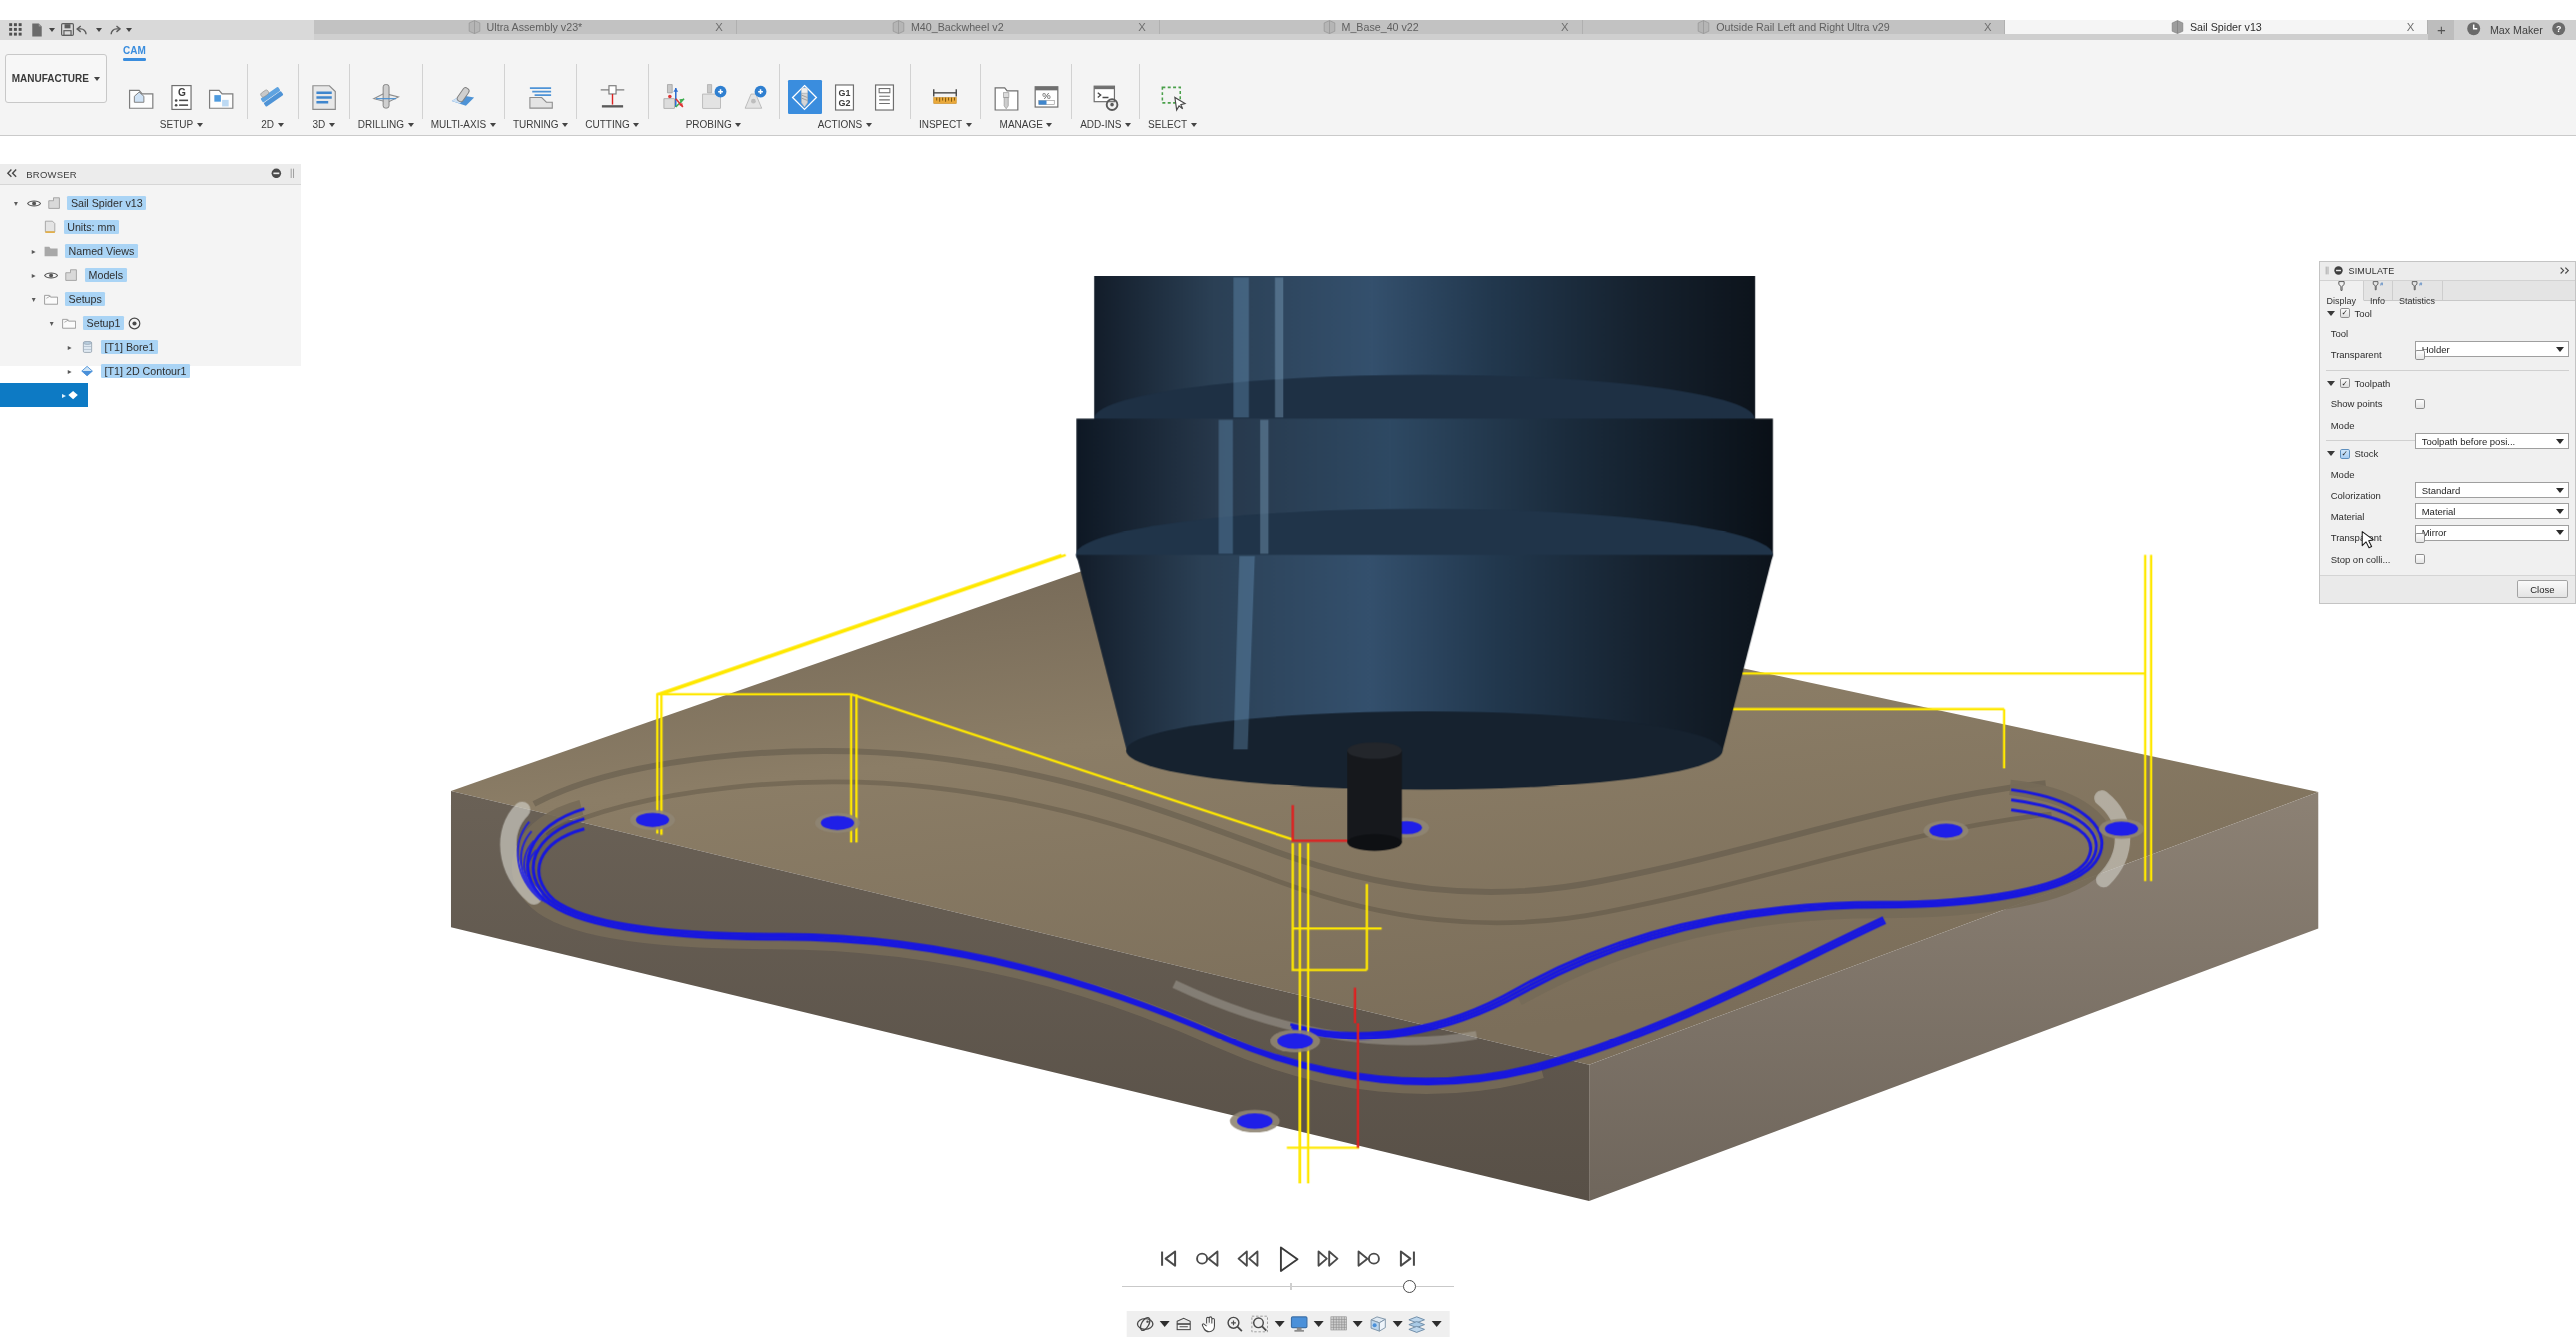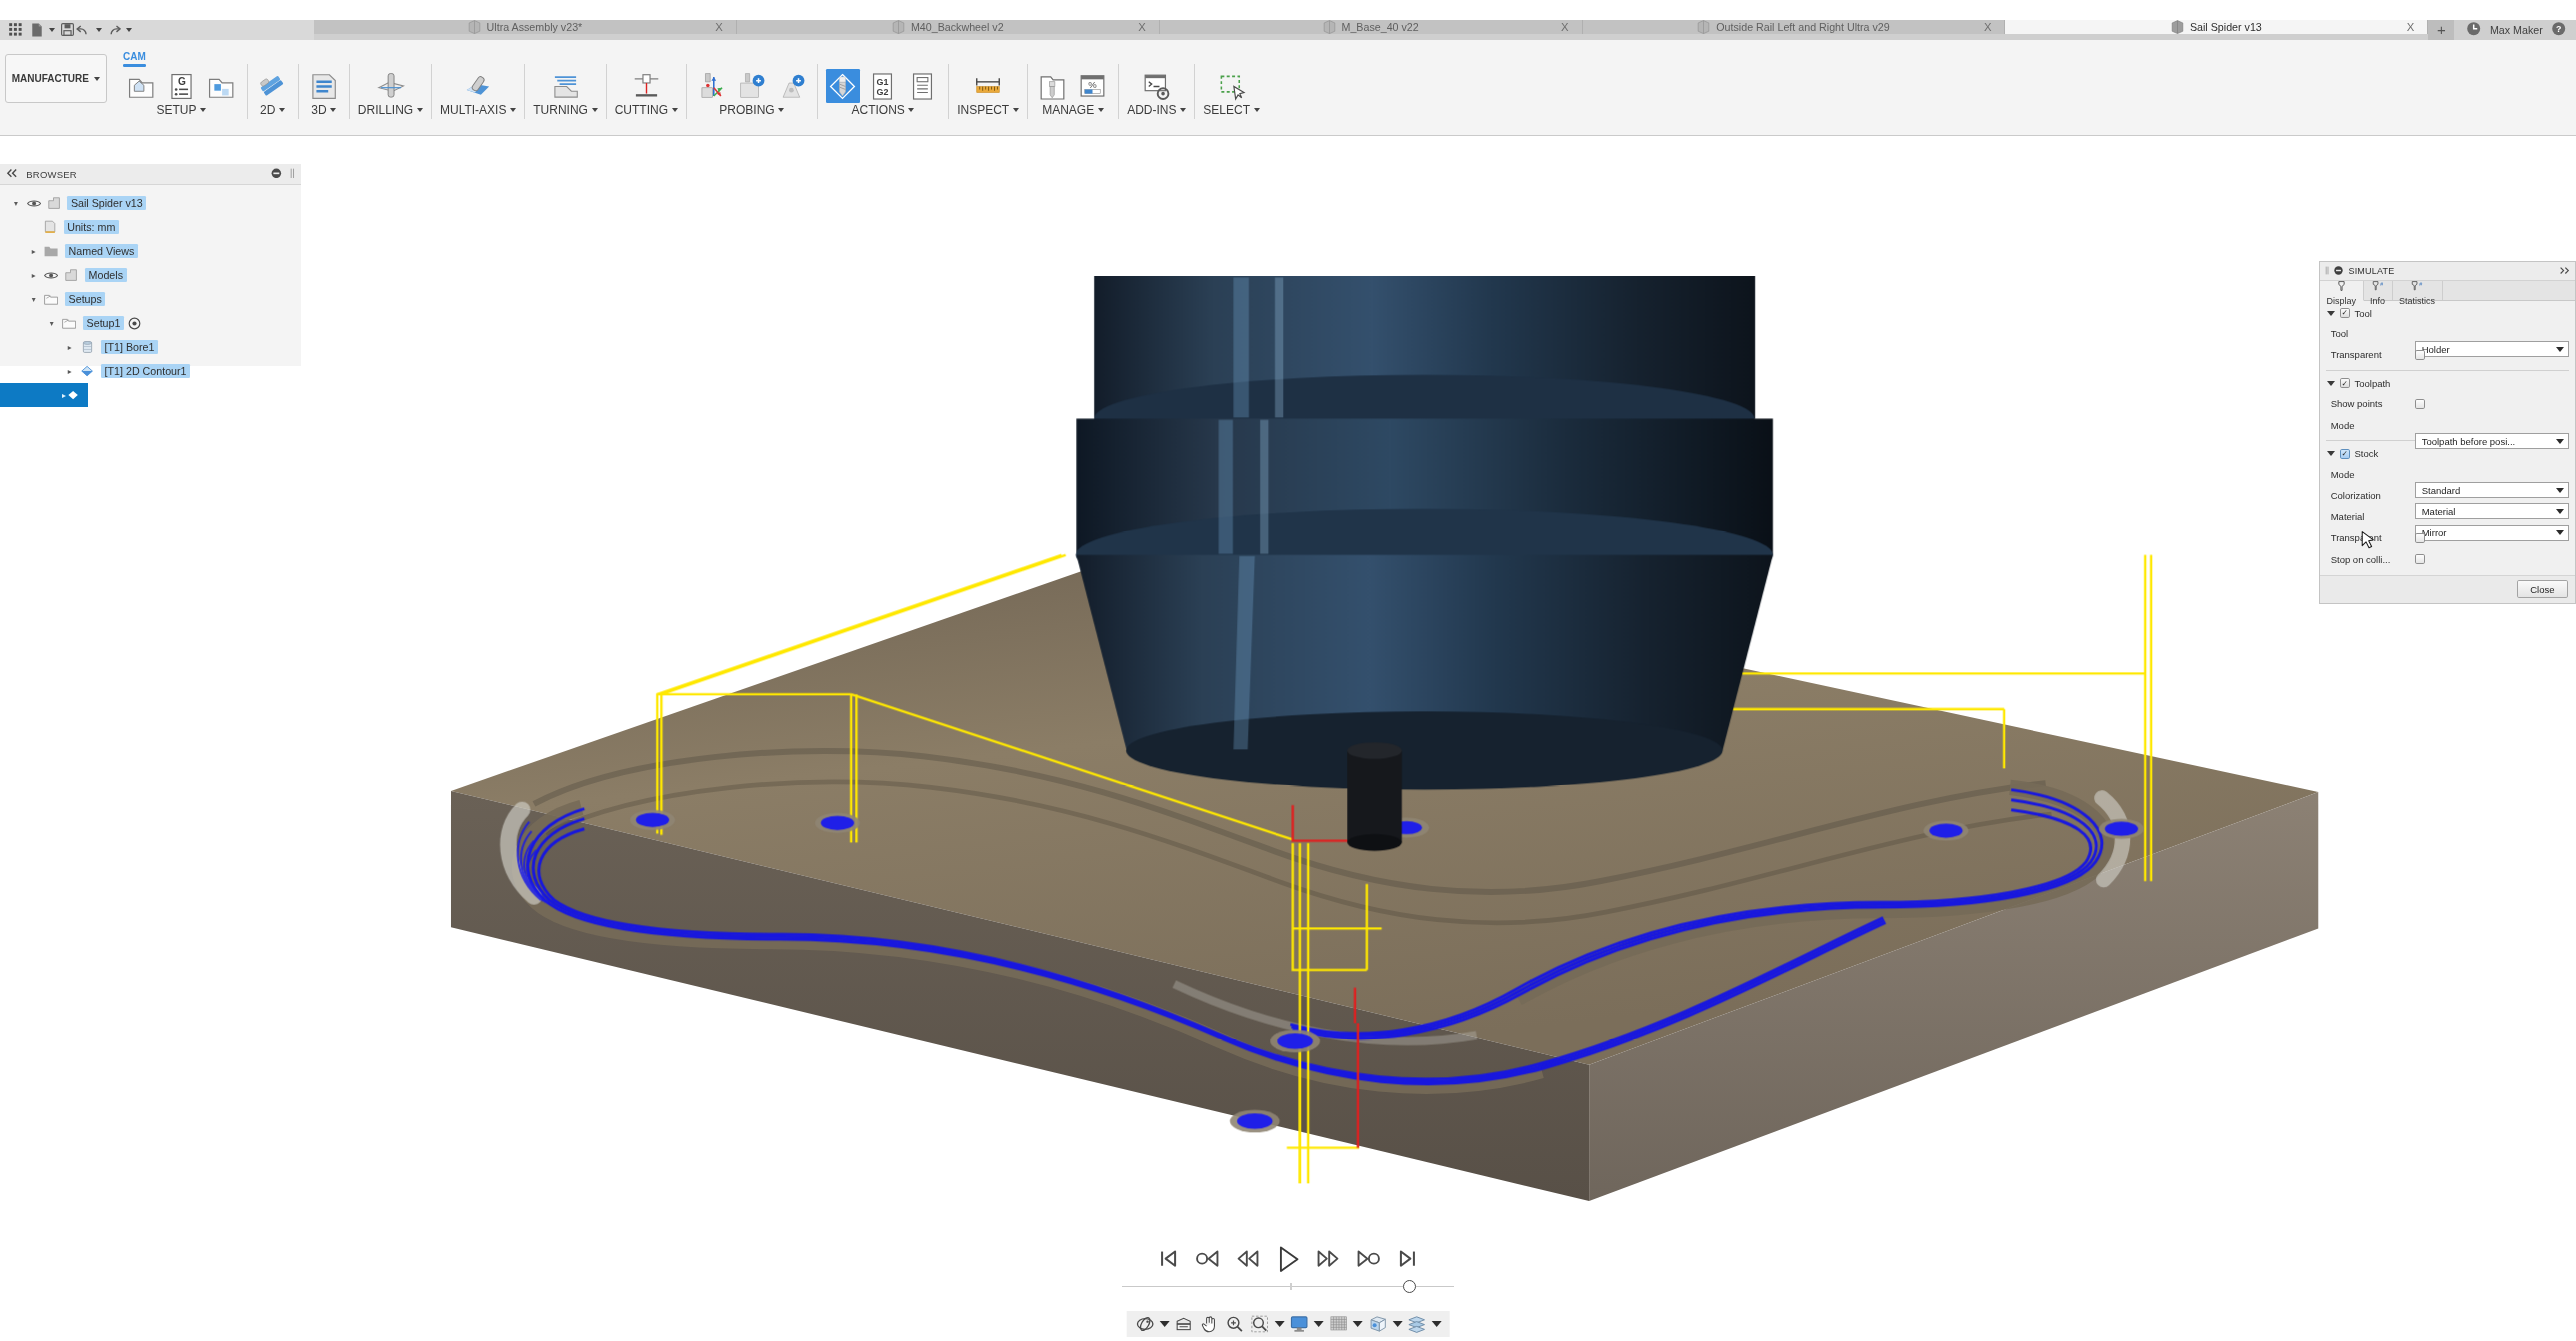--- a/index.html
+++ b/index.html
@@ -68,28 +68,28 @@
     background: #f4f4f4; border-bottom: 0.6px solid #cacaca;
   }
   .ws-switcher {
     position: absolute; left: 4.7px; top: 14.2px; width: 102px; height: 49px;
     border: 0.6px solid #c8c8c8; border-radius: 3px; background: #f7f7f7;
     display: flex; align-items: center; justify-content: center; gap: 4.7px;
     font-size: 10px; color: #3a3a3a; font-weight: 600;
   }
   .tabrow { position: absolute; left: 116px; top: 2.4px; display: flex; gap: 0; }
   .ribtab {
-    font-size: 10px; color: #3a8dde; padding: 2.4px 7.1px 3.6px; font-weight: 600; margin-top: 6px;
+    font-size: 10px; color: #3a8dde; padding: 2.4px 7.1px 3.6px; font-weight: 600;
   }
   .ribtab .ul { display: block; height: 3px; background: #3a8dde; margin-top: 2.4px; border-radius: 1.2px; }
 
   .groups { position: absolute; left: 116px; top: 18px; display: flex; align-items: flex-end; height: 76px; }
   .grp { display: flex; flex-direction: column; align-items: center; padding: 0 8.3px; height: 75px; justify-content: space-between; }
   .grp .icons { display: flex; align-items: flex-end; gap: 6px; height: 55px; padding-top: 3.6px; }
-  .grp .glabel { font-size: 12px; color: #3b3b3b; display: flex; align-items: center; gap: 3.6px; padding-bottom: 17px; white-space: nowrap; }
+  .grp .glabel { font-size: 10px; color: #3b3b3b; display: flex; align-items: center; gap: 3.6px; padding-bottom: 4px; white-space: nowrap; }
   .sep { width: 0.6px; align-self: stretch; background: #d2d2d2; margin: 6px 0 15.4px; }
   .ic { width: 34px; height: 34px; display: flex; align-items: center; justify-content: center; }
   .ic.sel { background: #3a8dde; border-radius: 1.2px; }
   .caret { width: 0; height: 0; border-left: 3.6px solid transparent; border-right: 3.6px solid transparent; border-top: 4.2px solid #444; display: inline-block; }
 
   
   .browser {
     position: absolute; left: 0; top: 140px; width: 301px; height: 202px;
     background: #f4f4f4; z-index: 5; margin-top: 24px;
   }

